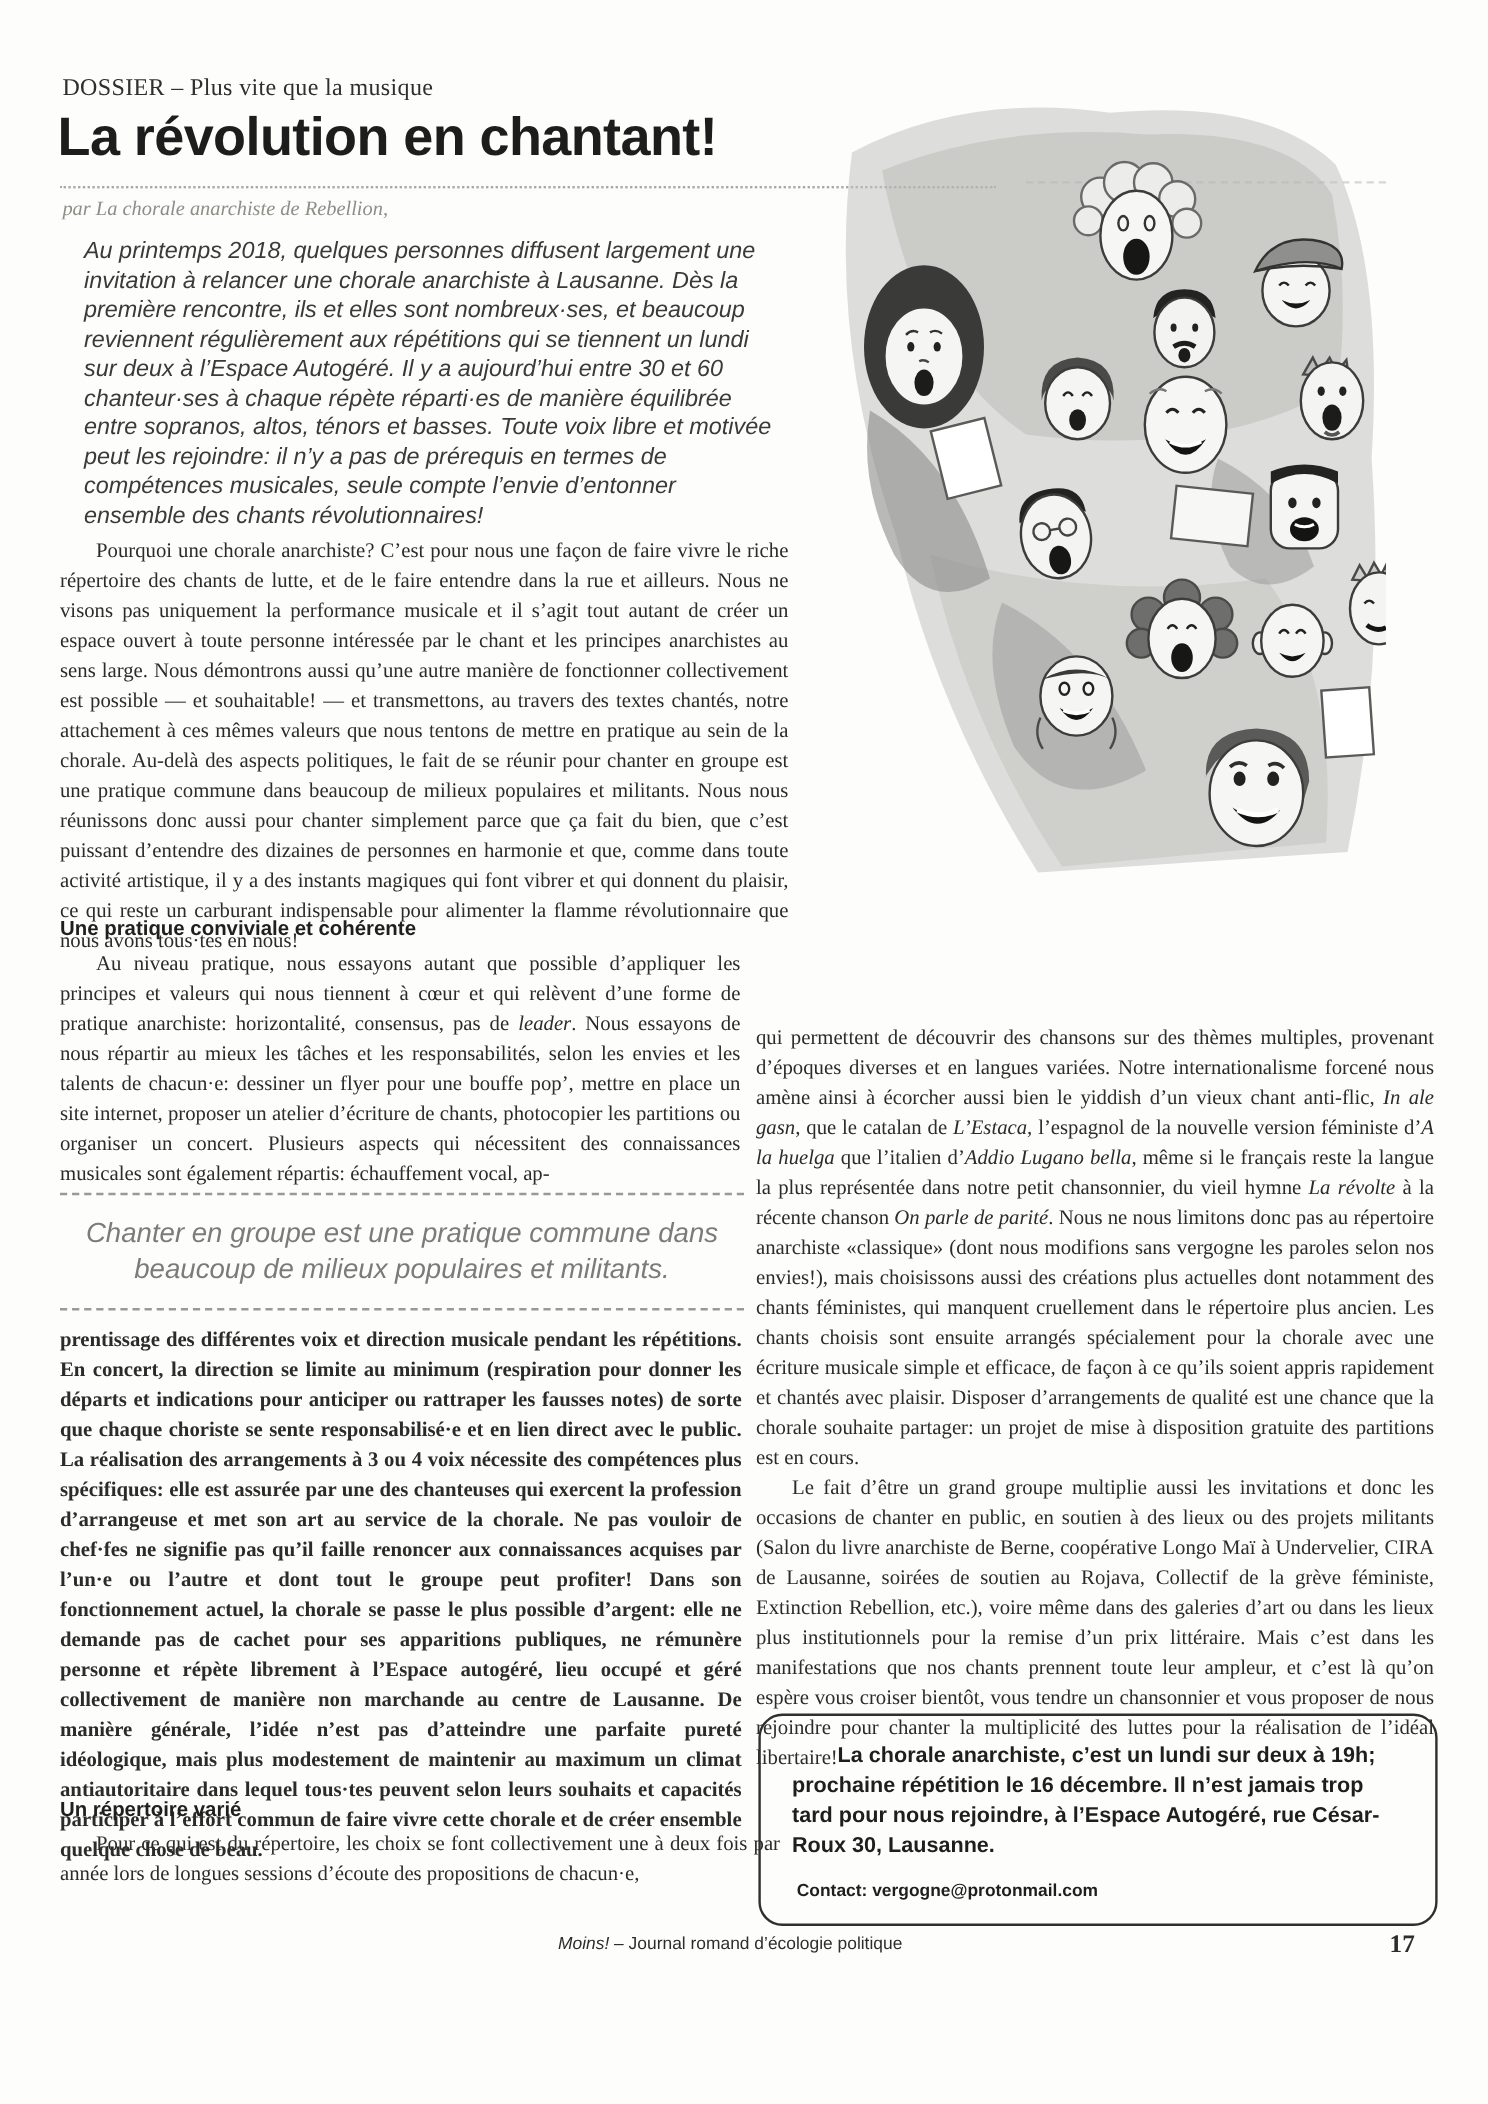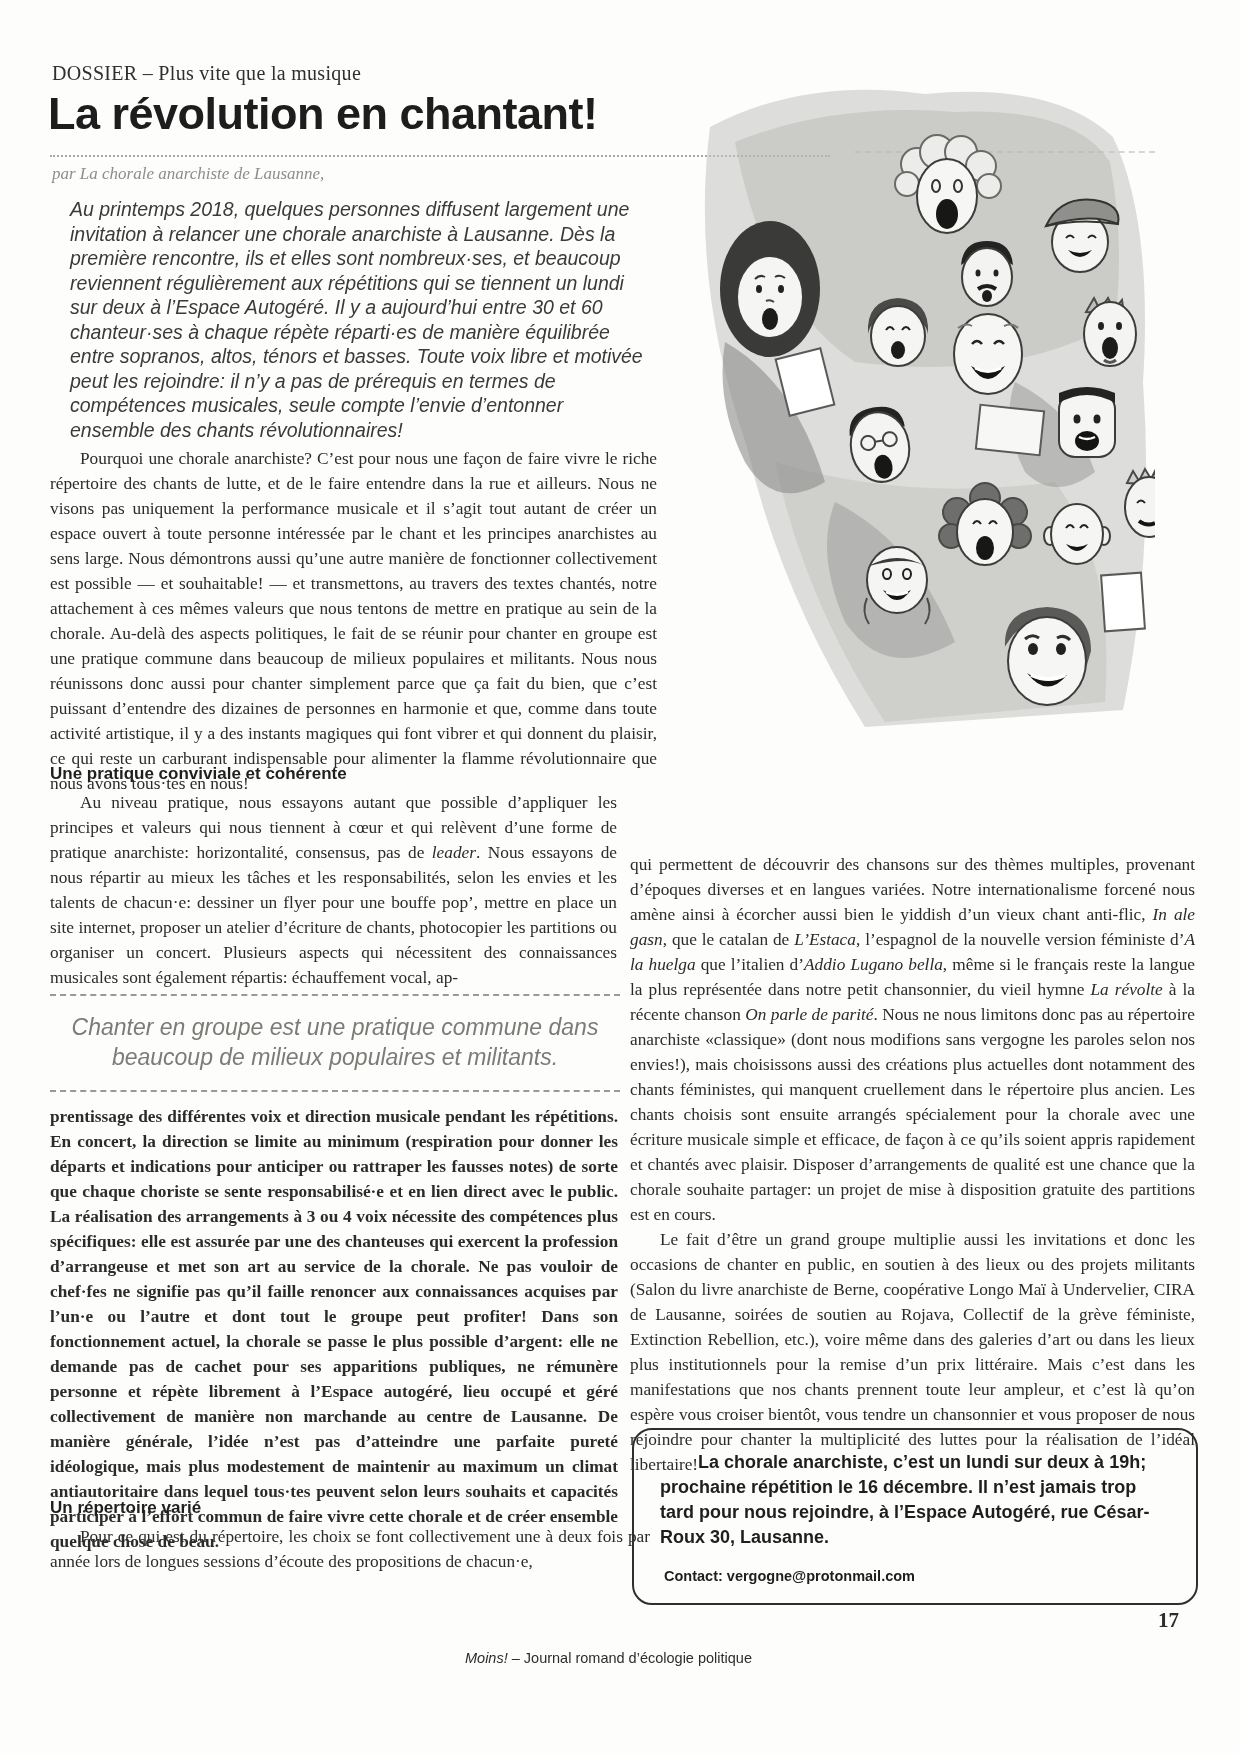--- a/index.html
+++ b/index.html
@@ -99,21 +99,21 @@
 
 <div class="page">
 
   <div class="abs kicker" style="left:52px;top:62px;">DOSSIER – Plus vite que la musique</div>
 
   <h1 class="abs title" style="left:48px;top:88px;margin:0;">La révolution en chantant!</h1>
 
   <div class="abs title-rule" style="left:50px;top:155px;width:780px;"></div>
   <div class="abs title-rule-ext" style="left:855px;top:151px;width:300px;"></div>
 
-  <div class="abs byline" style="left:52px;top:164px;">par La chorale anarchiste de Lausanne,</div>
+  <div class="abs byline" style="left:52px;top:164px;">par La chorale anarchiste de Rebellion,</div>
 
   <div class="abs intro" style="left:70px;top:197px;width:575px;">Au printemps 2018, quelques personnes diffusent largement une invitation à relancer une chorale anarchiste à Lausanne. Dès la première rencontre, ils et elles sont nombreux·ses, et beaucoup reviennent régulièrement aux répétitions qui se tiennent un lundi sur deux à l’Espace Autogéré. Il y a aujourd’hui entre 30 et 60 chanteur·ses à chaque répète réparti·es de manière équilibrée entre sopranos, altos, ténors et basses. Toute voix libre et motivée peut les rejoindre: il n’y a pas de prérequis en termes de compétences musicales, seule compte l’envie d’entonner ensemble des chants révolutionnaires!</div>
 
   <div class="abs illu" style="left:655px;top:82px;width:500px;height:650px;">
     <svg width="500" height="650" viewBox="0 0 500 650">
 
       <path d="M55,45 Q150,-5 270,12 Q400,0 458,55 Q498,140 488,300 Q500,470 468,628 L210,645 Q125,510 92,365 Q35,200 55,45 Z" fill="#c3c3c1" opacity="0.55"></path>
       <path d="M80,60 Q180,20 300,30 Q420,25 455,80 Q470,160 460,240 Q360,300 200,280 Q110,220 80,60 Z" fill="#a9a9a7" opacity="0.35"></path>
       <path d="M120,380 Q250,420 400,400 Q460,480 450,620 L230,640 Q150,520 120,380 Z" fill="#b5b5b3" opacity="0.35"></path>
 
@@ -290,18 +290,18 @@
   <div class="abs body-text" style="left:630px;top:852px;width:565px;">
     <p><span>qui permettent de découvrir des chansons sur des thèmes multiples, provenant d’époques diverses et en langues variées. Notre internationalisme forcené nous amène ainsi à écorcher aussi bien le yiddish d’un vieux chant anti-flic, </span><em>In ale gasn</em><span>, que le catalan de </span><em>L’Estaca</em><span>, l’espagnol de la nouvelle version féministe d’</span><em>A la huelga</em><span> que l’italien d’</span><em>Addio Lugano bella</em><span>, même si le français reste la langue la plus représentée dans notre petit chansonnier, du vieil hymne </span><em>La révolte</em><span> à la récente chanson </span><em>On parle de parité</em><span>. Nous ne nous limitons donc pas au répertoire anarchiste «classique» (dont nous modifions sans vergogne les paroles selon nos envies!), mais choisissons aussi des créations plus actuelles dont notamment des chants féministes, qui manquent cruellement dans le répertoire plus ancien. Les chants choisis sont ensuite arrangés spécialement pour la chorale avec une écriture musicale simple et efficace, de façon à ce qu’ils soient appris rapidement et chantés avec plaisir. Disposer d’arrangements de qualité est une chance que la chorale souhaite partager: un projet de mise à disposition gratuite des partitions est en cours.</span></p>
     <p class="indent">Le fait d’être un grand groupe multiplie aussi les invitations et donc les occasions de chanter en public, en soutien à des lieux ou des projets militants (Salon du livre anarchiste de Berne, coopérative Longo Maï à Undervelier, CIRA de Lausanne, soirées de soutien au Rojava, Collectif de la grève féministe, Extinction Rebellion, etc.), voire même dans des galeries d’art ou dans les lieux plus institutionnels pour la remise d’un prix littéraire. Mais c’est dans les manifestations que nos chants prennent toute leur ampleur, et c’est là qu’on espère vous croiser bientôt, vous tendre un chansonnier et vous proposer de nous rejoindre pour chanter la multiplicité des luttes pour la réalisation de l’idéal libertaire!</p>
   </div>
 
   <div class="abs contact-box" style="left:632px;top:1428px;width:566px;">
     <p class="box-main">La chorale anarchiste, c’est un lundi sur deux à 19h; prochaine répétition le 16 décembre. Il n’est jamais trop tard pour nous rejoindre, à l’Espace Autogéré, rue César-Roux 30, Lausanne.</p>
     <p class="box-contact">Contact: vergogne@protonmail.com</p>
   </div>
 
-  <div class="abs footer-line" style="left:465px;top:1650px;">
+  <div class="abs footer-line" style="left:465px;top:1612px;">
     <span class="it">Moins!</span><span> – Journal romand d’écologie politique</span>
   </div>
   <div class="abs page-num" style="left:1158px;top:1608px;">17</div>
 
 </div>
 
 </body></html>

